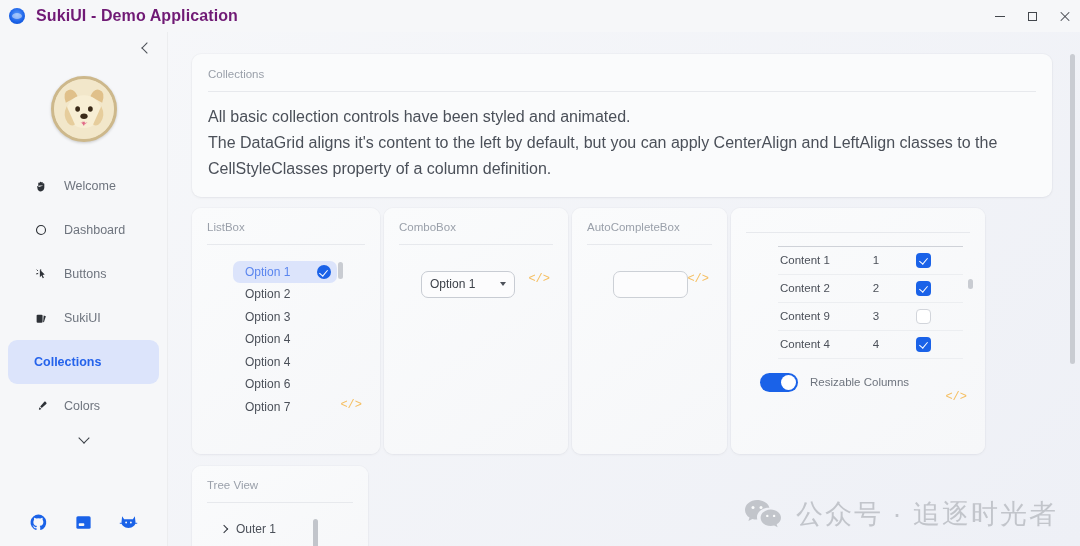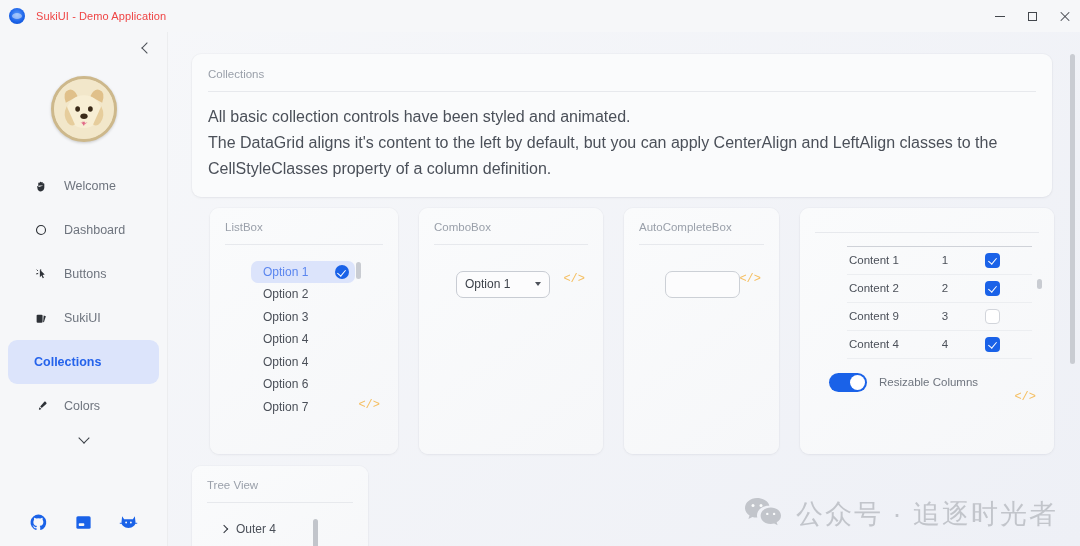--- a/index.html
+++ b/index.html
@@ -29,21 +29,21 @@
     background: radial-gradient(circle at 50% 42%, #5b9bfd 0%, #1a62e8 60%, #0b49c4 100%);
     position: relative; flex: 0 0 16px;
   }
   .app-logo::before {
     content: ""; position: absolute; left: 3px; top: 5px;
     width: 10px; height: 6px; border-radius: 50%;
     background: rgba(255,255,255,.45);
   }
   .app-title {
     margin-left: 11px;
-    font-size: 11px; color: #ef4444; letter-spacing: .1px;
+    font-size: 16px; color: #701a75; letter-spacing: .1px; font-weight: bold;
   }
   .winbtns { margin-left: auto; display: flex; height: 32px; }
   .winbtn {
     width: 32px; height: 32px;
     display: flex; align-items: center; justify-content: center;
     color: #43474d;
   }
   .glyph-min { width: 10px; height: 1px; background: currentColor; }
   .glyph-max { width: 9px; height: 9px; border: 1px solid currentColor; }
   .glyph-close { position: relative; width: 11px; height: 11px; }
@@ -117,21 +117,21 @@
   .panel {
     background: #fafbfc;
     border-radius: 9px;
     box-shadow: 0 1px 3px rgba(18,24,40,.055), 0 0 0 1px rgba(18,24,40,.018);
   }
   .header-card { padding: 14px 16px 15px; margin-right: 2px; }
   .header-title { font-size: 11.5px; color: #9aa0aa; }
   .header-rule { height: 1px; background: #e7e9ed; margin: 11px 0 12px; }
   .header-line { font-size: 16px; color: #4b5059; line-height: 1.62; }
 
-  .cards-row { display: flex; gap: 21px; margin-top: 11px; justify-content: flex-end; }
+  .cards-row { display: flex; gap: 4px; margin-top: 11px; }
   .card {
     background: linear-gradient(145deg, #fafbfc 0%, #f6f7f9 100%);
     border-radius: 9px;
     box-shadow: 0 1px 3px rgba(18,24,40,.05), 0 0 0 1px rgba(18,24,40,.016);
     padding: 13px 15px 10px;
     position: relative;
     height: 246px;
   }
   .card-title { font-size: 11.5px; color: #9aa0aa; }
   .card-rule { height: 1px; background: #e7e9ed; margin: 11px 0 0; }
@@ -249,21 +249,21 @@
     transform: rotate(45deg); flex: 0 0 6px;
   }
   .tv-scroll {
     position: absolute; left: 106px; top: 2px;
     width: 5px; height: 46px; border-radius: 3px; background: #c2c5cb;
   }
 
   
   .watermark {
     position: absolute; right: 22px; bottom: 14px;
-    display: flex; align-items: flex-start; gap: 14px;
+    display: flex; align-items: center; gap: 14px;
     color: #c2c5cb; pointer-events: none; z-index: 5;
   }
   .wm-text { font-size: 27px; letter-spacing: 2px; }
   .wm-ico { width: 38px; height: 32px; }
 
   
   .page-scroll {
     position: absolute; right: 5px; top: 22px;
     width: 5px; height: 310px; border-radius: 3px; background: #c9ccd2;
   }
@@ -509,21 +509,21 @@
       </div>
 
       <div class="tree-row">
         <div class="card card-tree">
           <div class="card-title">Tree View</div>
           <div class="card-rule"></div>
           <div class="tv-area">
             <div class="tv-scroll"></div>
             <div class="tv-item">
               <span class="tv-chev"></span>
-              <span>Outer 4</span>
+              <span>Outer 1</span>
             </div>
             <div class="tv-item">
               <span class="tv-chev"></span>
               <span>Outer 2</span>
             </div>
           </div>
         </div>
       </div>
 
       <div class="page-scroll"></div>

